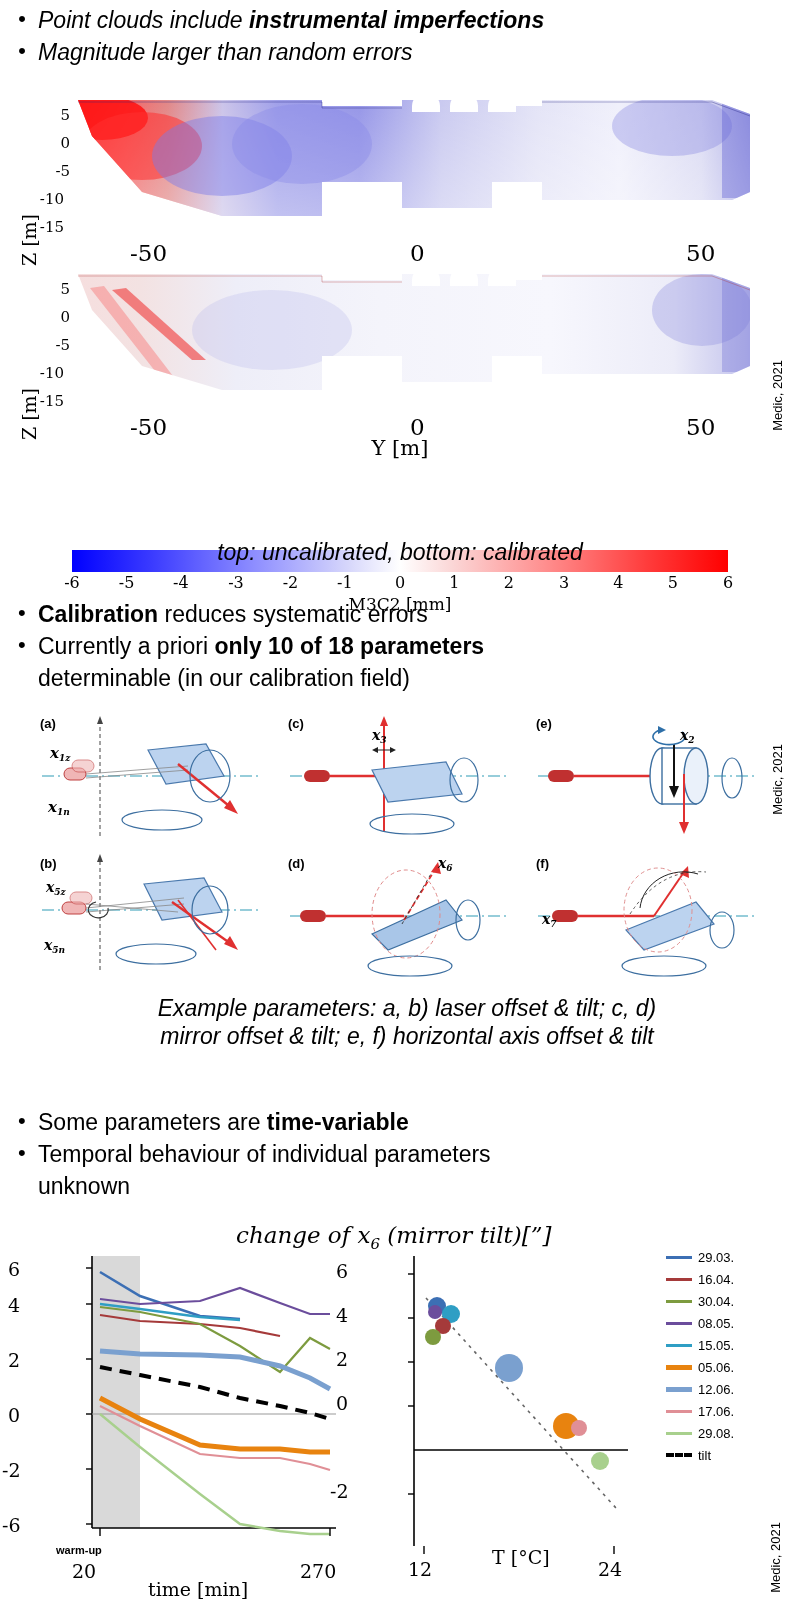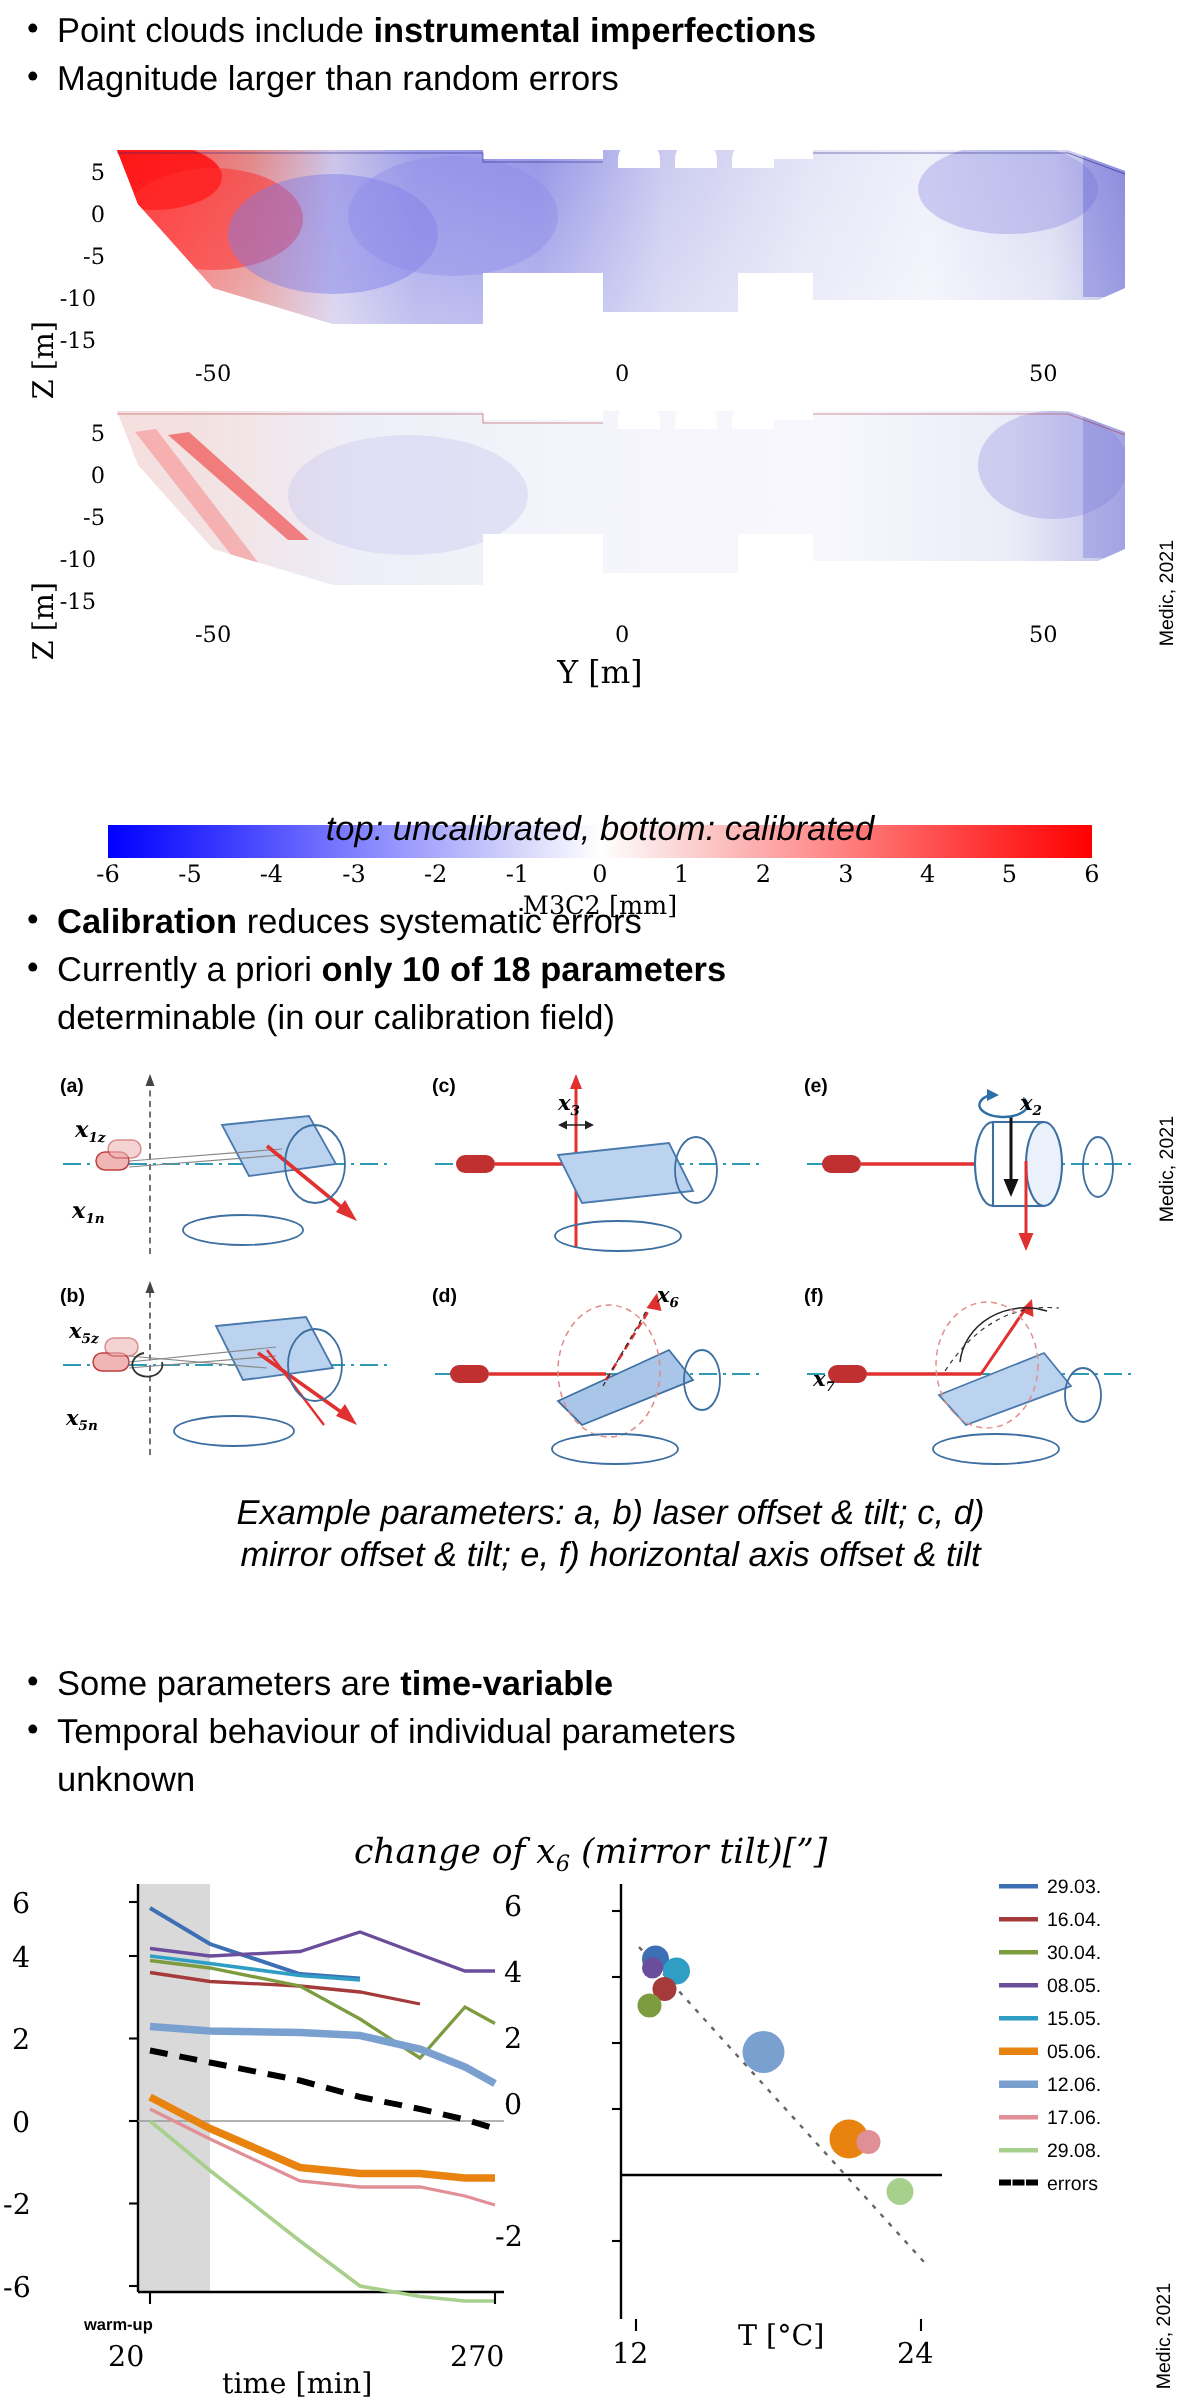--- a/index.html
+++ b/index.html
@@ -37,21 +37,21 @@
   ul.bullets li::before {
     content: "•";
     position: absolute;
     left: 10px;
     top: -1px;
     font-size: 22px;
   }
   ul.bullets li.nobullet::before { content: ""; }
   b { font-weight: bold; }
 
-  .block1 { position: absolute; left: 8px; top: 6px; width: 784px; }
+  .block1 { position: absolute; left: 8px; top: 6px; width: 784px; font-style: italic; }
   .block2 { position: absolute; left: 8px; top: 600px; width: 784px; }
   .block3 { position: absolute; left: 8px; top: 1108px; width: 784px; }
 
   .caption {
     font-style: italic;
     font-size: 23px;
     text-align: center;
     line-height: 1.22;
   }
   .cap1 { position: absolute; left: 0; top: 538px; width: 800px; }
@@ -80,21 +80,21 @@
   .tickcol {
     position: absolute;
     font-family: "DejaVu Serif", serif;
     font-size: 15px;
     text-align: right;
     width: 34px;
   }
   .xticks {
     position: absolute;
     font-family: "DejaVu Serif", serif;
-    font-size: 15px;
+    font-size: 23px;
   }
 
   .panel {
     position: absolute;
     overflow: hidden;
     background: #ffffff;
   }
   .cloudshape {
     position: absolute;
     left: 0; top: 0; width: 100%; height: 100%;
@@ -644,17 +644,17 @@
     <div class="row">
       <span class="swatch" style="background:#e08f96"></span>
       <span>17.06.</span>
     </div>
     <div class="row">
       <span class="swatch" style="background:#a8d08d"></span>
       <span>29.08.</span>
     </div>
     <div class="row">
       <span class="swatch dashed"></span>
-      <span>errors</span>
+      <span>tilt</span>
     </div>
   </div>
 
 </div>
 
 </body></html>

